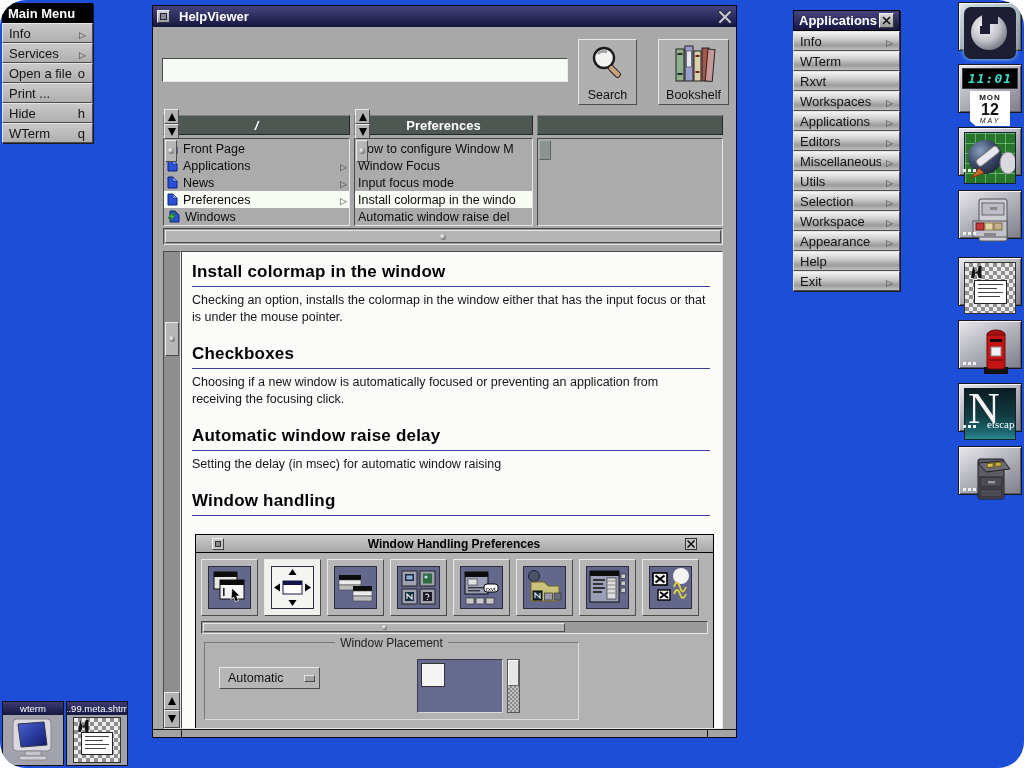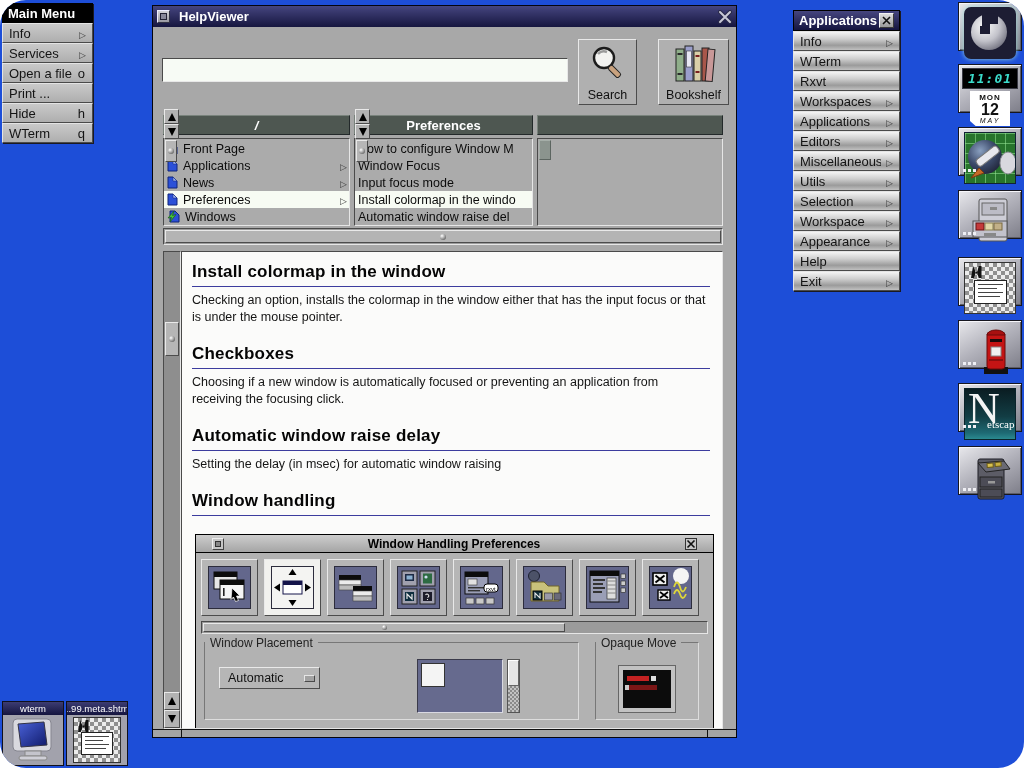--- a/index.html
+++ b/index.html
@@ -111,21 +111,21 @@
   .tab { width:57px; height:57px; flex:none; background:#b6b6b6; border:1px solid; border-color:#e9e9e9 #4c4c4c #4c4c4c #e9e9e9;
          display:flex; align-items:center; justify-content:center; }
   .tab.sel { background:#f1f1ee; }
   .tab-in { width:43px; height:43px; background:#63678c; border:1px solid #2c2c3c; }
   .tab.sel .tab-in { background:#f4f4f2; }
   .shot-hscroll { margin:0 5px; height:13px; background:#9b9b9b; border:1px solid; border-color:#4a4a4a #e6e6e6 #e6e6e6 #4a4a4a; padding:1px; }
   .shot-hthumb { width:72%; height:100%; background:#b4b4b4; border:1px solid; border-color:#e9e9e9 #4c4c4c #4c4c4c #e9e9e9;
                  display:flex; align-items:center; justify-content:center; }
   .shot-fsets { display:flex; gap:16px; padding:8px 8px 0; }
   .fset { position:relative; border:1px solid; border-color:#777 #ddd #ddd #777; height:78px; }
-  .fset-legend { position:absolute; top:-7px; left:0; right:0; text-align:left; font-size:12px; color:#222; }
+  .fset-legend { position:absolute; top:-7px; left:0; right:0; text-align:center; font-size:12px; color:#222; }
   .fset-legend span { background:#b2b2b2; padding:0 5px; }
   .fset.wp { width:375px; } .fset.om { width:104px; }
   .popup-btn { position:absolute; left:14px; top:24px; width:101px; height:22px; background:#b6b6b6;
                border:1px solid; border-color:#e9e9e9 #4c4c4c #4c4c4c #e9e9e9; display:flex; align-items:center;
                font-size:12.5px; color:#111; padding-left:8px; }
   .popup-handle { position:absolute; right:4px; top:7px; width:11px; height:7px; background:#a2a2a2;
                   border:1px solid; border-color:#e6e6e6 #4a4a4a #4a4a4a #e6e6e6; }
   .wp-preview { position:absolute; left:212px; top:16px; width:86px; height:54px; background:#666a8e;
                 border:1px solid; border-color:#3a3a4a #d9d9e2 #d9d9e2 #3a3a4a; }
   .wp-preview::after { content:""; position:absolute; left:3px; top:3px; width:22px; height:22px; background:#f4f4f4; border:1px solid #333; }
@@ -551,31 +551,20 @@
                 <div class="popup-btn">
                   <span>Automatic</span>
                   <span class="popup-handle"></span>
                 </div>
                 <div class="wp-preview"></div>
                 <div class="wp-mini-scroll">
                   <div class="th"></div>
                     <div class="hz"></div>
                 </div>
               </div>
-              <div class="fset om">
-                <div class="fset-legend"><span>Opaque Move</span></div>
-                <div class="om-shot">
-                  <div class="blk">
-                    <i style="left:4px;top:6px;width:22px;height:5px;background:#c42222;"></i>
-                    <i style="left:28px;top:6px;width:5px;height:5px;background:#ddd;"></i>
-                    <i style="left:6px;top:15px;width:28px;height:5px;background:#7a1616;"></i>
-                    <i style="left:2px;top:15px;width:4px;height:5px;background:#ccc;"></i>
-                  </div>
-                </div>
-              </div>
             </div>
           </div>
 
         </div>
       </div>
 
     </div>
     <div class="resizebar"></div>
   </div>
 

